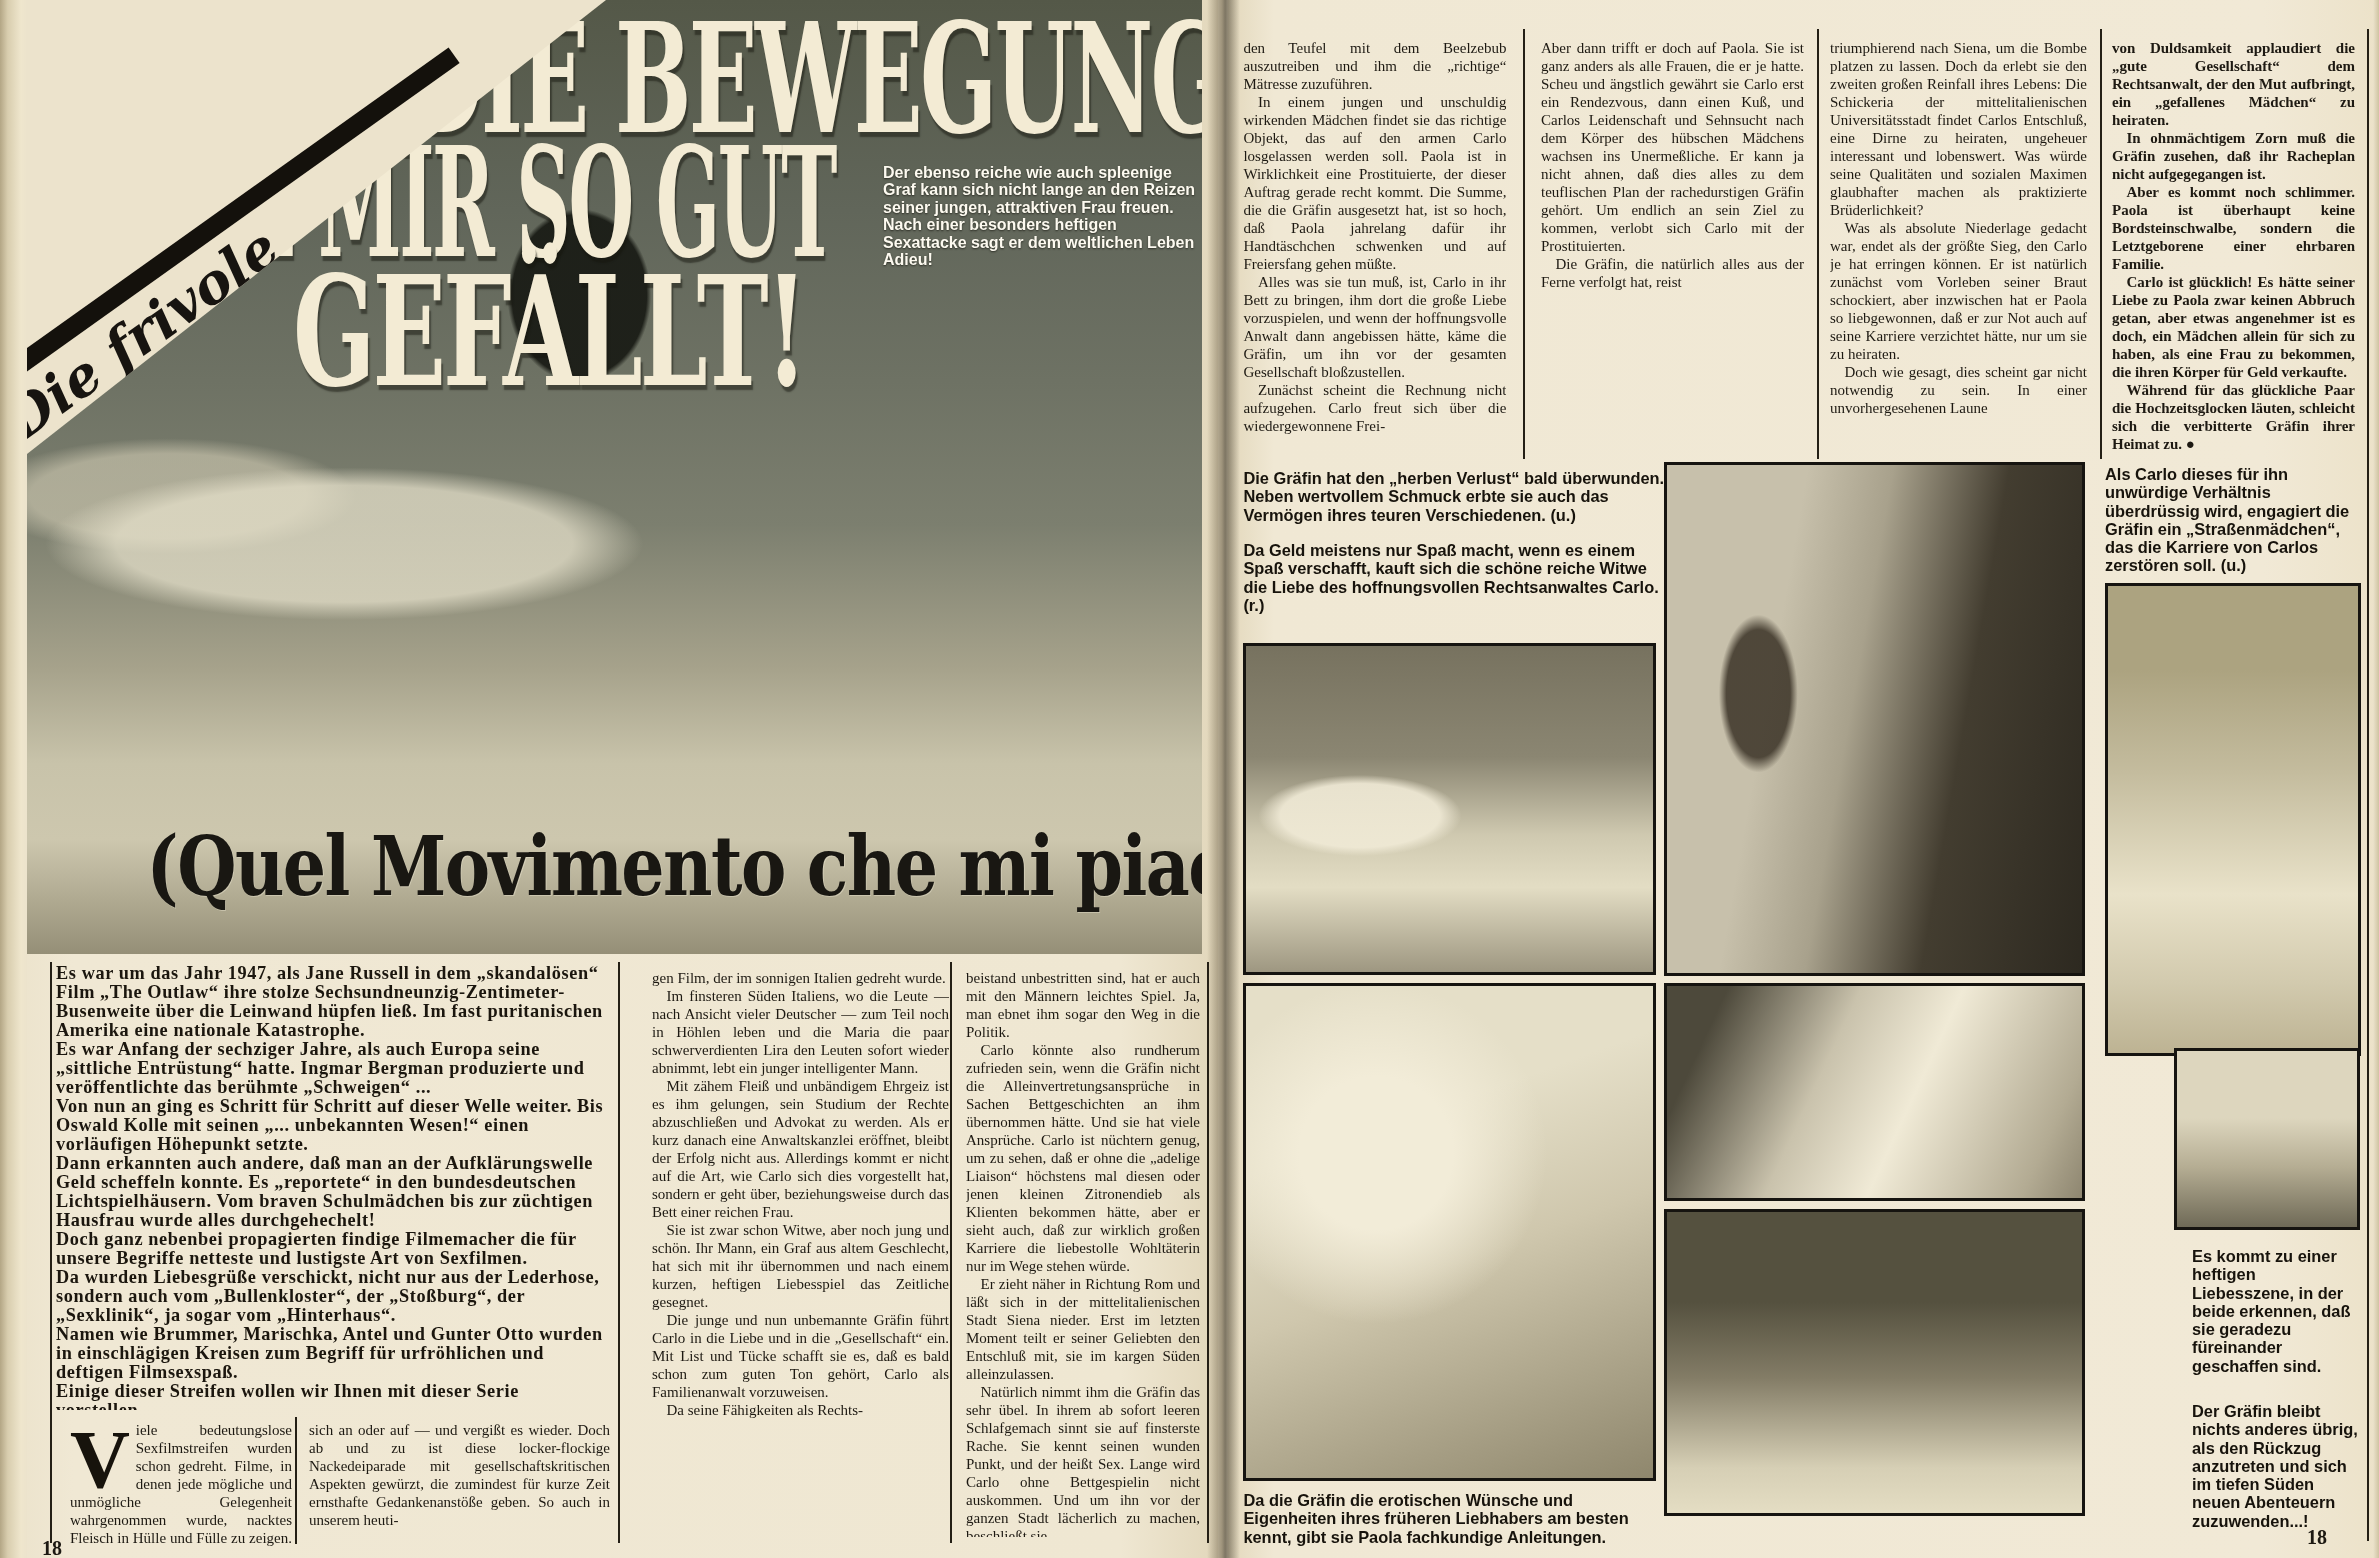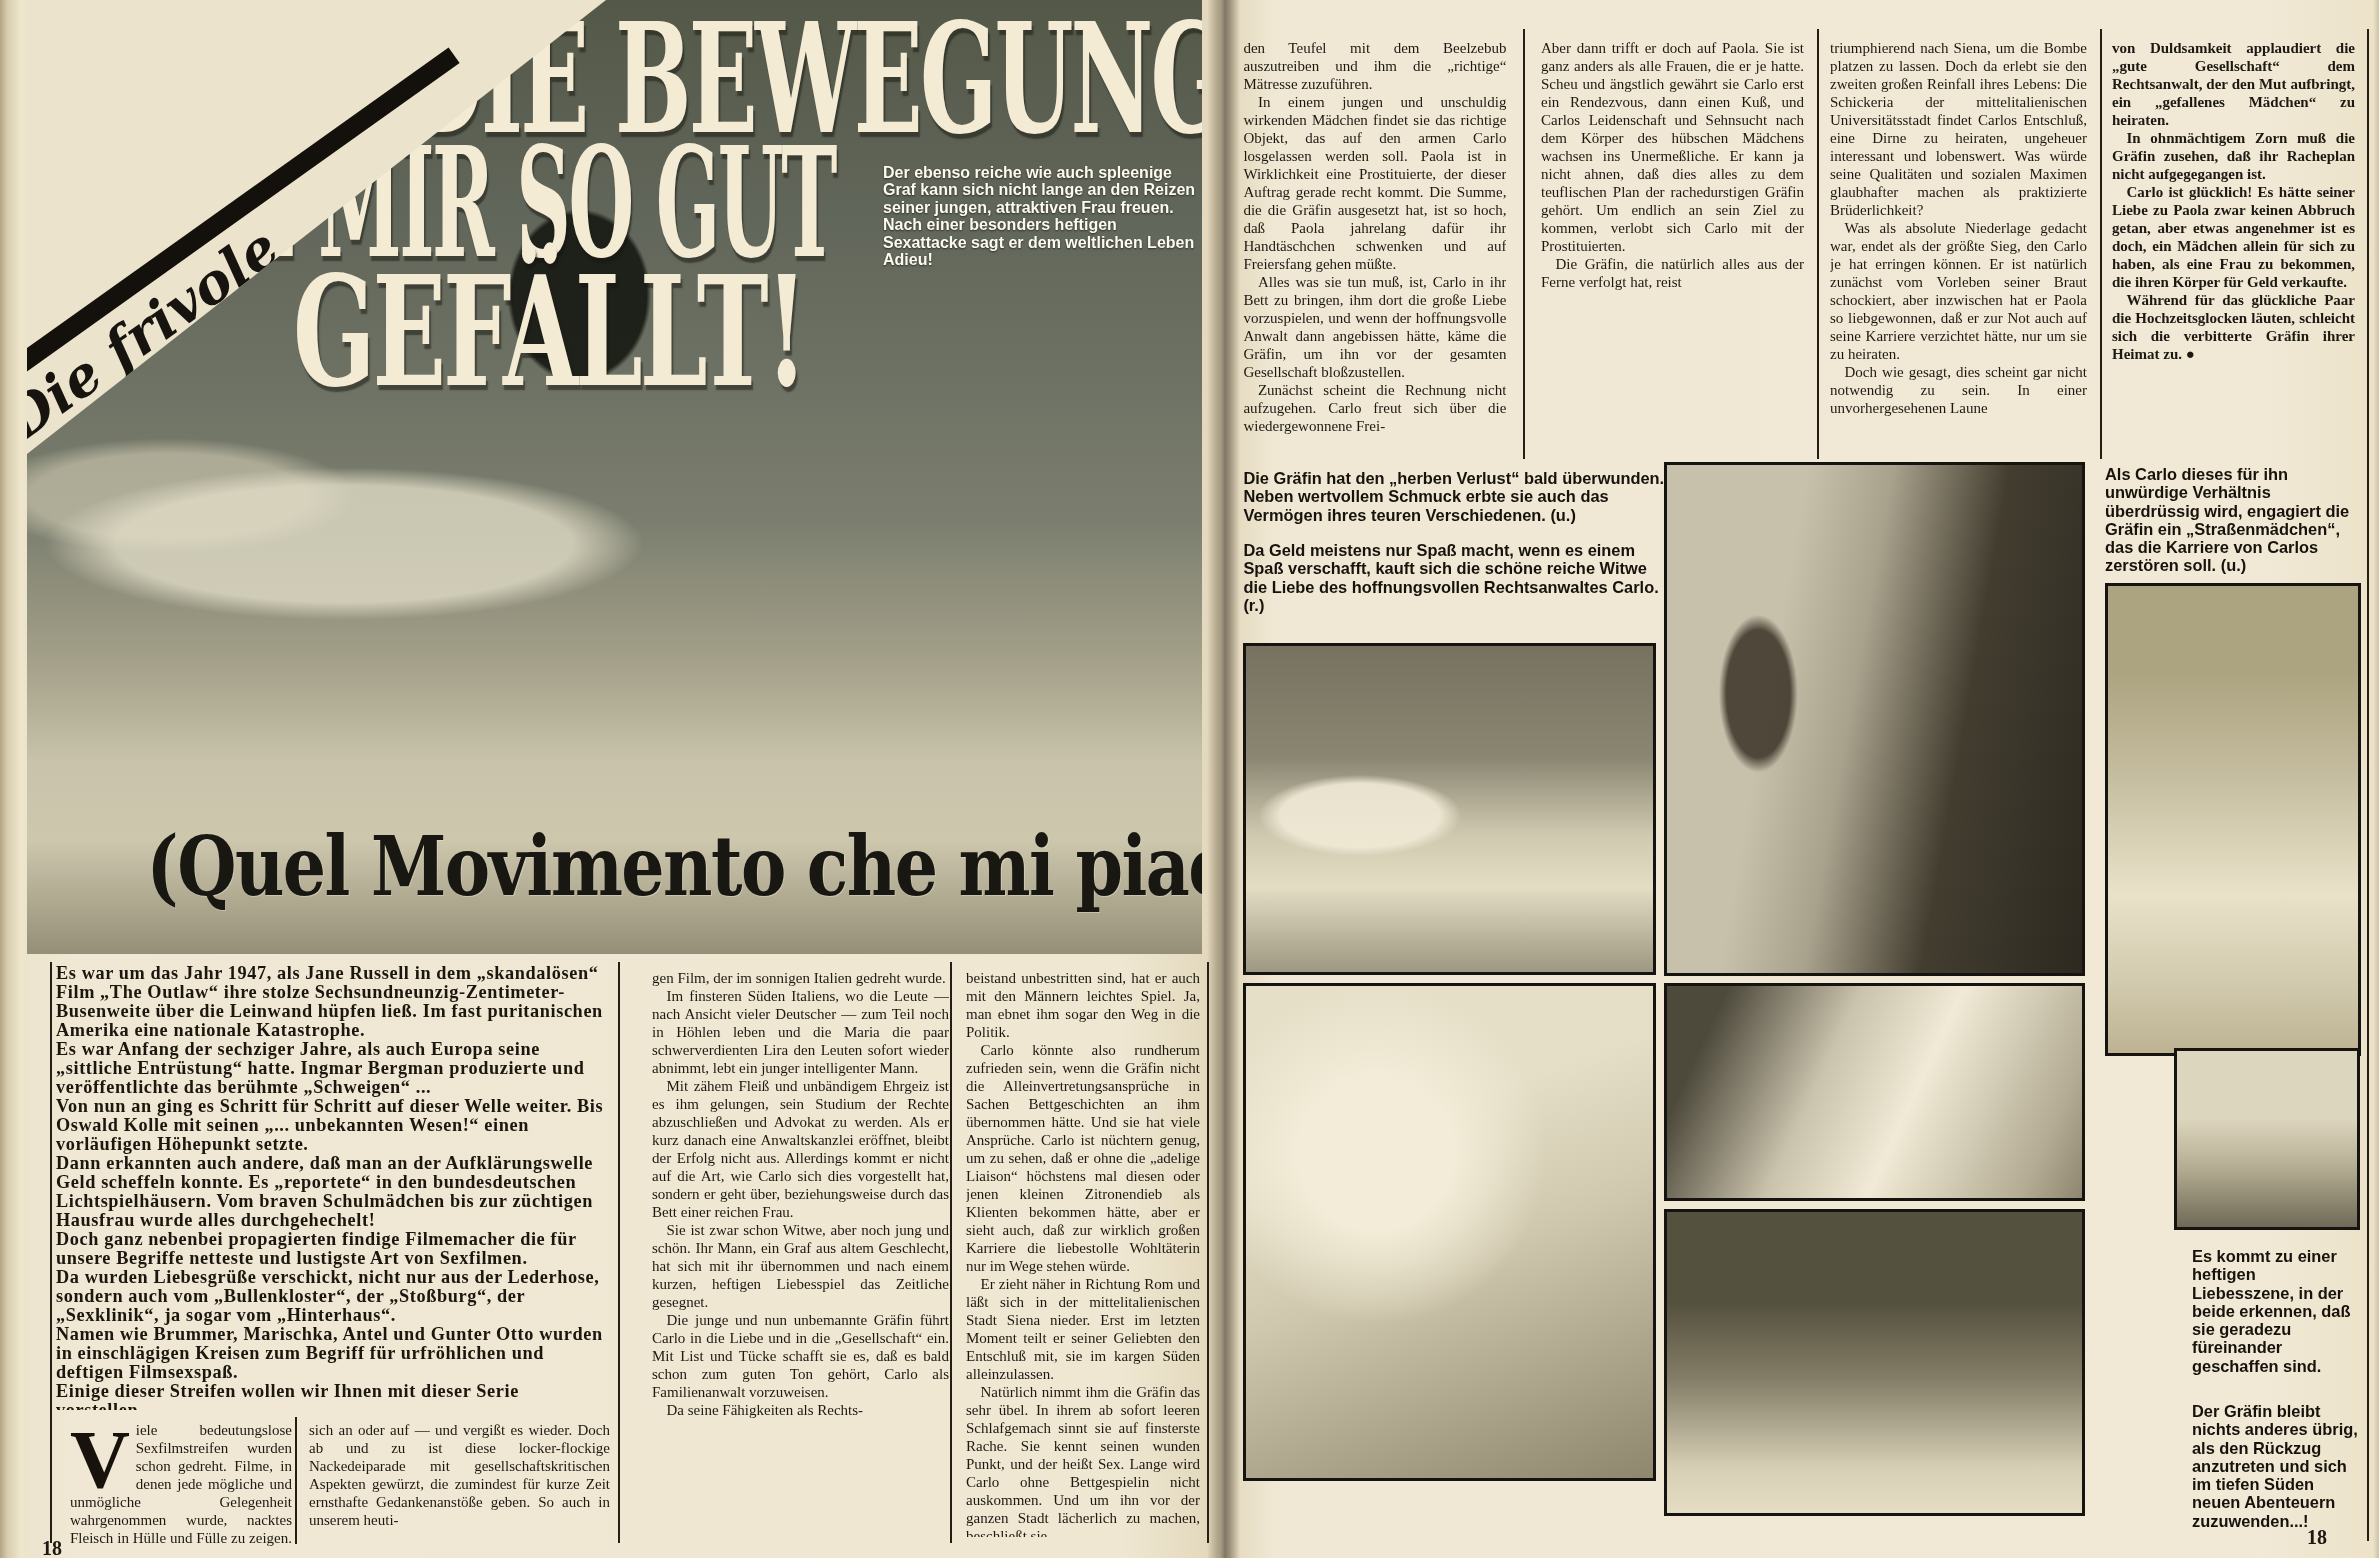--- a/index.html
+++ b/index.html
@@ -167,29 +167,31 @@
         <p>Die Gräfin, die natürlich alles aus der Ferne verfolgt hat, reist</p>
       </div>
     <div class="bodycol" style="left:602px;top:39px;width:257px;height:421px;">
         <p>triumphierend nach Siena, um die Bombe platzen zu lassen. Doch da erlebt sie den zweiten großen Reinfall ihres Lebens: Die Schickeria der mittelitalienischen Universitätsstadt findet Carlos Entschluß, eine Dirne zu heiraten, ungeheuer interessant und lobenswert. Was würde seine Qualitäten und sozialen Maximen glaubhafter machen als praktizierte Brüderlichkeit?</p>
         <p>Was als absolute Niederlage gedacht war, endet als der größte Sieg, den Carlo je hat erringen können. Er ist natürlich zunächst vom Vorleben seiner Braut schockiert, aber inzwischen hat er Paola so liebgewonnen, daß er zur Not auch auf seine Karriere verzichtet hätte, nur um sie zu heiraten.</p>
         <p>Doch wie gesagt, dies scheint gar nicht notwendig zu sein. In einer unvorhergesehenen Laune</p>
       </div>
     <div class="bodycol" style="left:884px;top:39px;width:243px;height:421px;font-weight:bold;">
         <p>von Duldsamkeit applaudiert die „gute Gesellschaft“ dem Rechtsanwalt, der den Mut aufbringt, ein „gefallenes Mädchen“ zu heiraten.</p>
         <p>In ohnmächtigem Zorn muß die Gräfin zusehen, daß ihr Racheplan nicht aufgegegangen ist.</p>
+        <p>Aber es kommt noch schlimmer. Paola ist überhaupt keine Bordsteinschwalbe, sondern die Letztgeborene einer ehrbaren Familie.</p>
         <p>Carlo ist glücklich! Es hätte seiner Liebe zu Paola zwar keinen Abbruch getan, aber etwas angenehmer ist es doch, ein Mädchen allein für sich zu haben, als eine Frau zu bekommen, die ihren Körper für Geld verkaufte.</p>
         <p>Während für das glückliche Paar die Hochzeitsglocken läuten, schleicht sich die verbitterte Gräfin ihrer Heimat zu. ●</p>
       </div>
 
     <p class="caption" style="left:15.4px;top:469px;width:429px;">Die Gräfin hat den „herben Verlust“ bald überwunden. Neben wertvollem Schmuck erbte sie auch das Vermögen ihres teuren Verschiedenen. (u.)</p>
     <p class="caption" style="left:15.4px;top:541px;width:429px;">Da Geld meistens nur Spaß macht, wenn es einem Spaß verschafft, kauft sich die schöne reiche Witwe die Liebe des hoffnungsvollen Rechtsanwaltes Carlo. (r.)</p>
     <p class="caption" style="left:877px;top:465px;width:259px;">Als Carlo dieses für ihn unwürdige Verhältnis überdrüssig wird, engagiert die Gräfin ein „Straßenmädchen“, das die Karriere von Carlos zerstören soll. (u.)</p>
     <p class="caption" style="left:964px;top:1247px;width:170px;">Es kommt zu einer heftigen Liebesszene, in der beide erkennen, daß sie geradezu füreinander geschaffen sind.</p>
     <p class="caption" style="left:964px;top:1402px;width:170px;">Der Gräfin bleibt nichts anderes übrig, als den Rückzug anzutreten und sich im tiefen Süden neuen Abenteuern zuzuwenden...!</p>
+    <p class="caption" style="left:15.4px;top:1491px;width:419px;">Da die Gräfin die erotischen Wünsche und Eigenheiten ihres früheren Liebhabers am besten kennt, gibt sie Paola fachkundige Anleitungen.</p>
 
     <div class="photo pA" style="left:15.4px;top:643px;width:413px;height:332px;"></div>
     <div class="photo pB" style="left:436px;top:462px;width:421px;height:514px;"></div>
     <div class="photo pC" style="left:877px;top:583px;width:256px;height:473px;"></div>
     <div class="photo pD" style="left:15.4px;top:983px;width:413px;height:498px;"></div>
     <div class="photo pE" style="left:436px;top:983px;width:421px;height:218px;"></div>
     <div class="photo pF" style="left:436px;top:1209px;width:421px;height:307px;"></div>
     <div class="photo pG" style="left:946px;top:1048px;width:186px;height:182px;"></div>
 
     <div class="pageno" style="left:1079px;top:1526px;">18</div>

